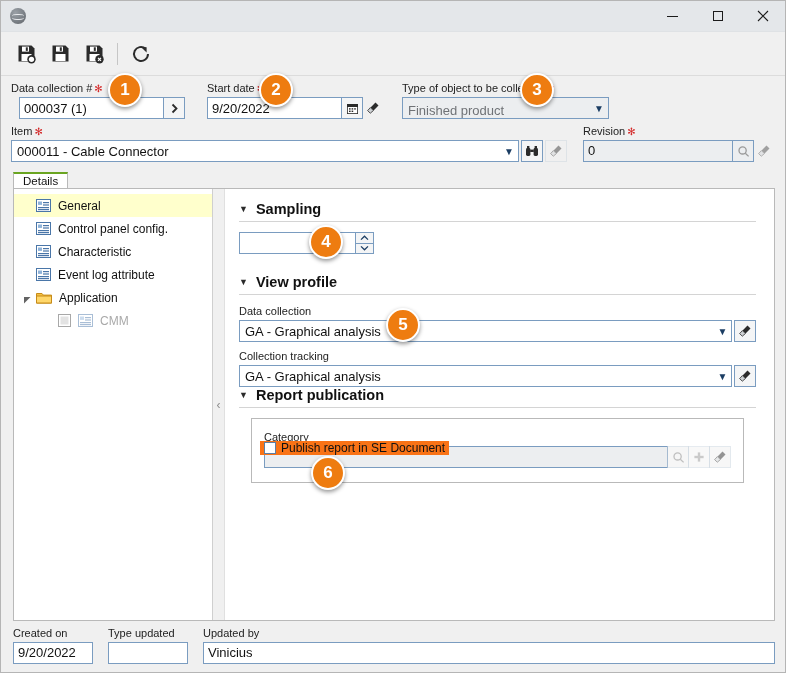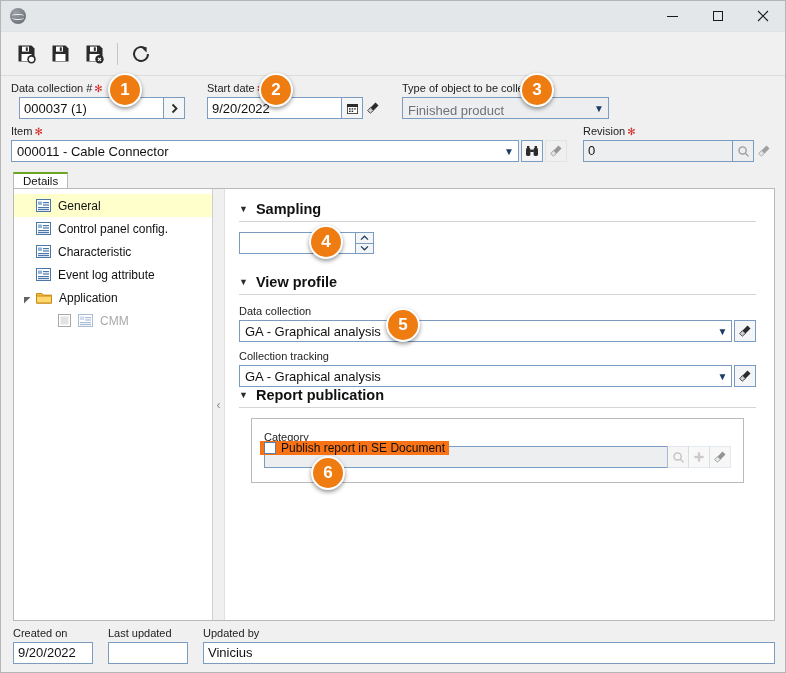--- a/index.html
+++ b/index.html
@@ -557,21 +557,21 @@
   </div>
 
   <div class="footer">
     <div class="fld">
       <div class="lbl">Created on</div>
       <div class="fakeinput" style="width:80px;">
         <span>9/20/2022</span>
       </div>
     </div>
     <div class="fld" style="margin-left:15px;">
-      <div class="lbl">Last updated</div>
+      <div class="lbl">Type updated</div>
       <div class="fakeinput" style="width:80px;">
         <span></span>
       </div>
     </div>
     <div class="fld" style="margin-left:15px; flex:1;">
       <div class="lbl">Updated by</div>
       <div class="fakeinput" style="width:100%;text-align:center;">
         <span>Vinicius</span>
       </div>
     </div>

